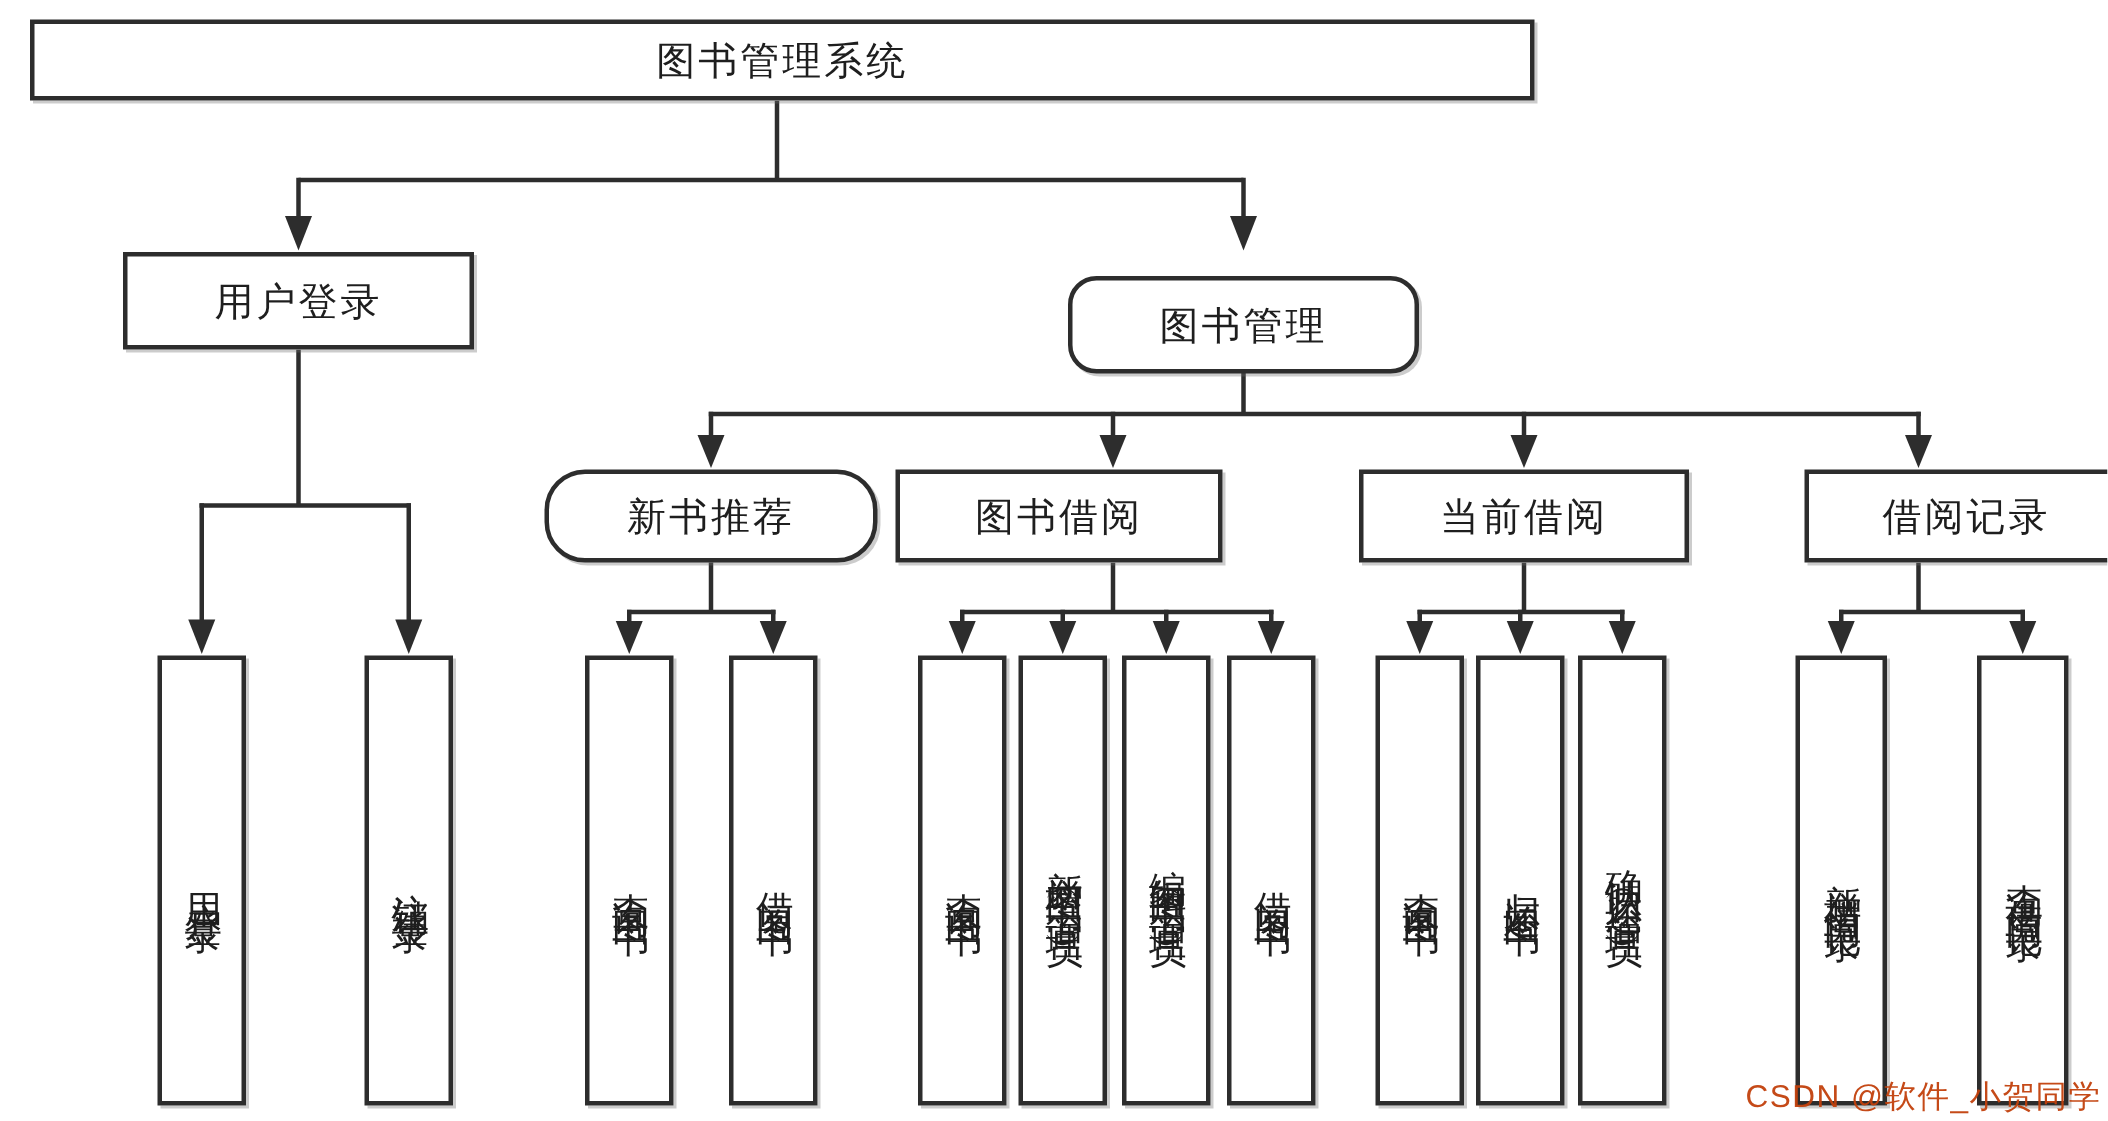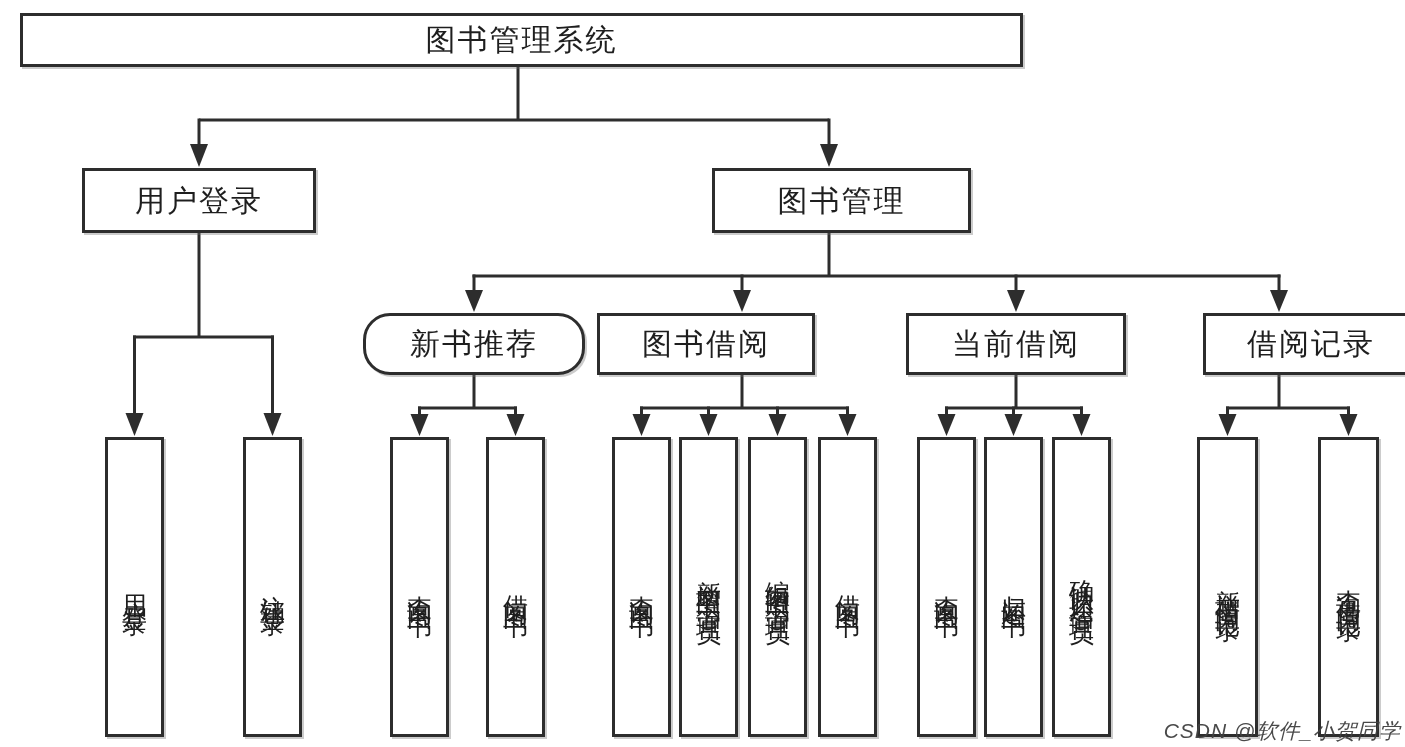--- a/index.html
+++ b/index.html
@@ -13,36 +13,36 @@
   .connectors{position:absolute;left:0;top:0;width:1405px;height:747px;}
   .box{
     position:absolute;
     background:#ffffff;
     border:3px solid #2d2d2d;
     box-sizing:border-box;
     display:flex;align-items:center;justify-content:center;
     box-shadow:2px 2px 0 rgba(110,110,110,0.35);
   }
   .hlabel{
-    font-size:30px;letter-spacing:2px;color:#1e1e1e;line-height:1;
+    font-size:26px;letter-spacing:2px;color:#1e1e1e;line-height:1;
     white-space:nowrap;
   }
   .leaf .vlabel{
     writing-mode:vertical-rl;
     text-orientation:mixed;
     font-size:25px;
     letter-spacing:6px;
     line-height:1;
     color:#1e1e1e;
   }
   
   .n-root{left:20px;top:13px;width:1003px;height:54px;}
   
   .n-login{left:82px;top:168px;width:234px;height:65px;}
-  .n-mgmt{left:712px;top:168px;width:259px;height:65px;}
+  .n-mgmt{left:712px;top:184px;width:234px;height:65px;border-radius:19px;}
   
   .n-new{left:363px;top:313px;width:222px;height:62px;border-radius:27px;}
   .n-borrow{left:597px;top:313px;width:218px;height:62px;}
   .n-current{left:906px;top:313px;width:220px;height:62px;align-items:center;}
   .n-records{left:1171px;top:313px;width:216px;height:62px;margin-left:32px;}
   
   .leaf{top:437px;height:300px;width:59px;}
   .l1{left:105px;}  .l2{left:243px;}
   .l3{left:390px;}  .l4{left:486px;}
   .l5{left:612px;}  .l6{left:679px;}  .l7{left:748px;}  .l8{left:818px;}
@@ -178,14 +178,14 @@
   <div class="box leaf l11">
     <span class="vlabel">确认归还（管理员）</span>
   </div>
   <div class="box leaf l12">
     <span class="vlabel">新增借阅记录</span>
   </div>
   <div class="box leaf l13">
     <span class="vlabel">查询借阅记录</span>
   </div>
 
-  <div class="watermark" style="color: #404040; font-style: italic;">CSDN @软件_小贺同学</div>
+  <div class="watermark" style="color: #c2410c;">CSDN @软件_小贺同学</div>
 </div>
 
 </body></html>

